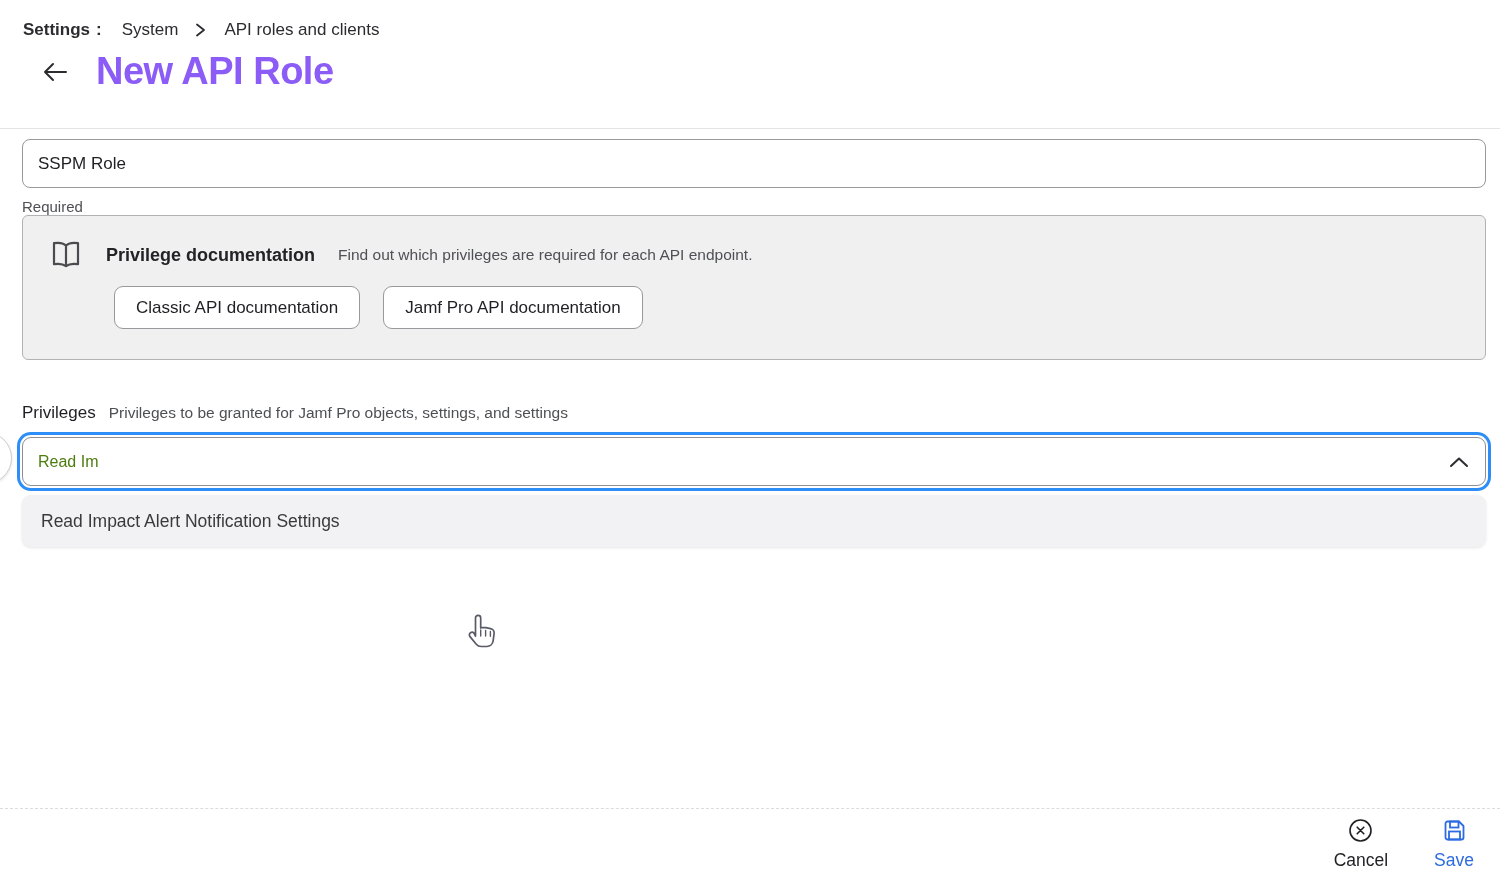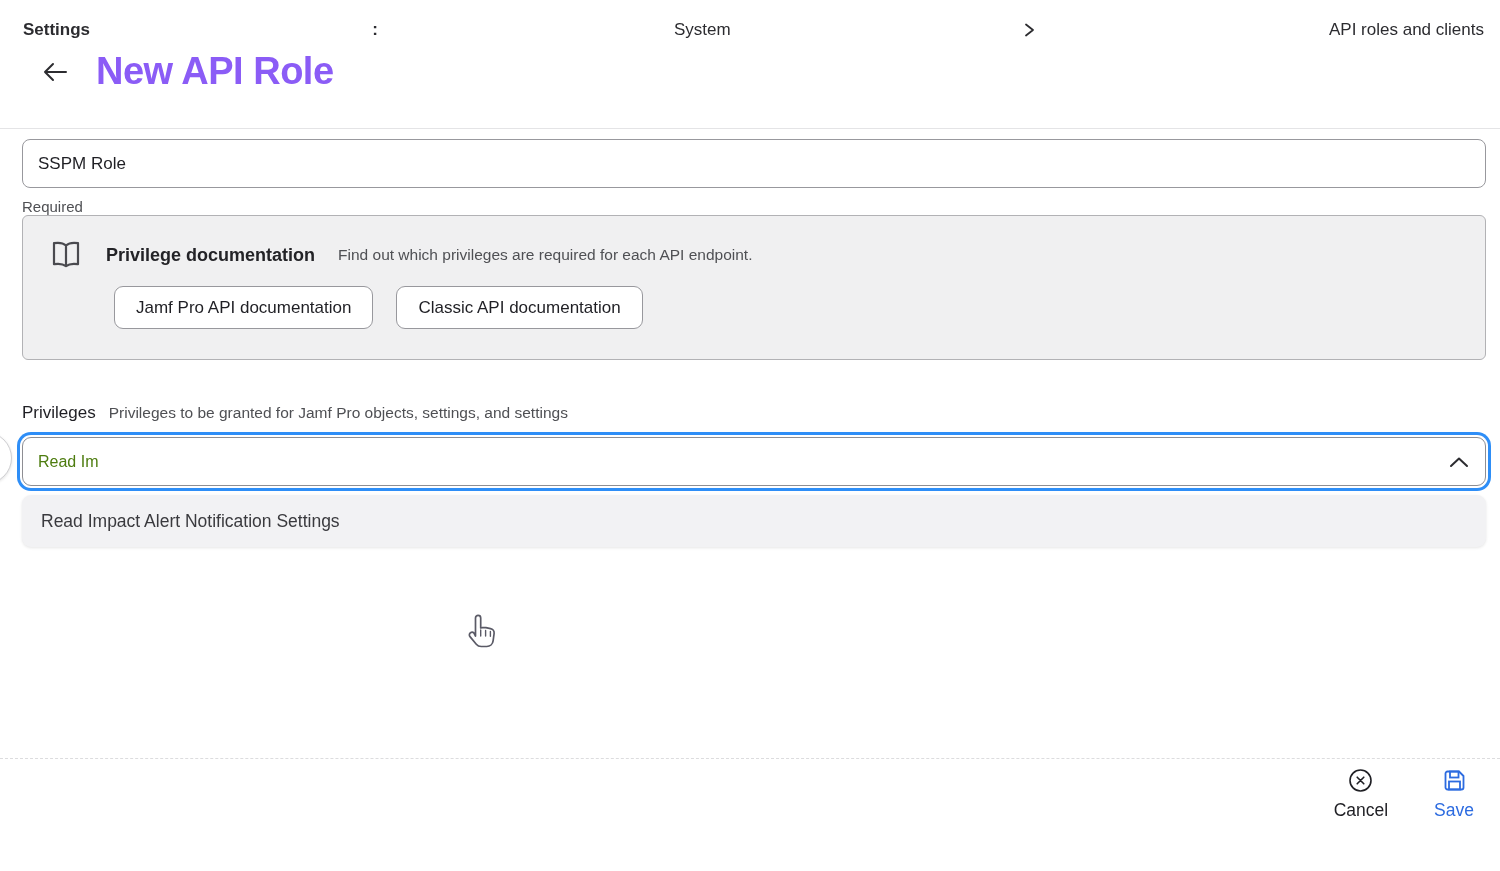--- a/index.html
+++ b/index.html
@@ -10,21 +10,21 @@
     font-family:"Liberation Sans", sans-serif;
     color:#1f1f24;
     overflow:hidden;
   }
 
   
   .header { height:129px; border-bottom:1px solid #e4e4e6; }
   .breadcrumb {
     display:flex; align-items:center;
     padding:20px 16px 0 23px;
-    font-size:17px; color:#2c2c30;justify-content:space-between;
+    font-size:17px; color:#2c2c30;
   }
   .breadcrumb .crumb-root { font-weight:bold; }
   .breadcrumb .crumb-colon { font-weight:bold; margin-left:6px; }
   .breadcrumb .crumb-item { margin-left:20px; }
   .breadcrumb .crumb-sep { margin-left:16px; display:flex; align-items:center; }
   .title-row { display:flex; align-items:center; margin:10px 0 0 36px; }
   .back-btn {
     background:none; border:none; cursor:pointer;
     display:flex; align-items:center; padding:4px;
   }
@@ -89,21 +89,21 @@
     border-radius:9px;
     box-shadow:0 1px 3px rgba(0,0,0,0.10);
   }
   .dropdown-option {
     height:52px; display:flex; align-items:center;
     padding-left:19px; font-size:17.5px; color:#3a3a3e; cursor:pointer;
   }
 
   
   .footer {
-    position:absolute; left:0; right:0; top:758px;
+    position:absolute; left:0; right:0; top:808px;
     border-top:1px dashed #dcdcde;
   }
   .footer-actions {
     display:flex; justify-content:flex-end; gap:46px;
     padding:9px 26px 0 0;
   }
   .action-btn {
     background:none; border:none; cursor:pointer;
     display:flex; flex-direction:column; align-items:center; gap:7px;
     font-family:"Liberation Sans", sans-serif;
@@ -159,22 +159,22 @@
     <div class="doc-head">
       <span style="display:flex;">
         <svg width="34" height="30" viewBox="0 0 34 30">
           <path d="M17 5.5 C14 2.8 9.5 2.5 5 3.2 V24.2 C9.5 23.5 14 23.8 17 26.2 C20 23.8 24.5 23.5 29 24.2 V3.2 C24.5 2.5 20 2.8 17 5.5 Z M17 5.5 V26.2" fill="none" stroke="#4a4a4f" stroke-width="2.2" stroke-linejoin="round" stroke-linecap="round"></path>
         </svg>
       </span>
       <span class="doc-title">Privilege documentation</span>
       <span class="doc-subtitle" style="margin-left:0;">Find out which privileges are required for each API endpoint.</span>
     </div>
     <div class="doc-buttons">
+      <button class="doc-btn">Classic API documentation</button>
       <button class="doc-btn">Jamf Pro API documentation</button>
-      <button class="doc-btn">Classic API documentation</button>
     </div>
   </div>
 
   
   <div class="priv-label-row">
     <span class="field-label">Privileges</span>
     <span class="priv-helper">Privileges to be granted for Jamf Pro objects, settings, and settings</span>
   </div>
 
   <div class="combobox">

